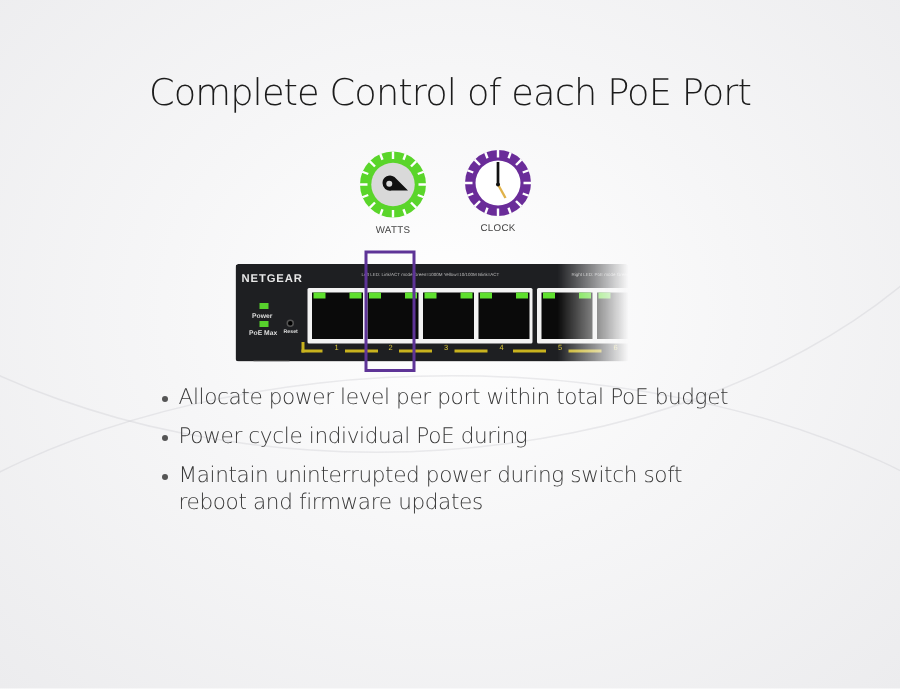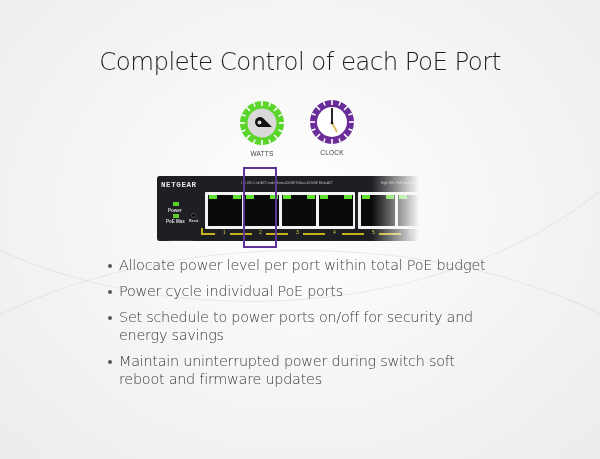--- a/index.html
+++ b/index.html
@@ -19,21 +19,21 @@
     position:absolute; font-size:6.5px; color:#444; text-align:center; width:50px; letter-spacing:0.2px;
     font-family:"Liberation Sans", sans-serif;
   }
   .switch {
     position:absolute; left:157px; top:176px; width:262px; height:65px;
     background:#1e1f22; border-radius:2px;
     -webkit-mask-image: linear-gradient(to right, #000 82%, rgba(0,0,0,0) 100%);
     mask-image: linear-gradient(to right, #000 82%, rgba(0,0,0,0) 100%);
     box-shadow: 0 2px 3px rgba(0,0,0,0.25);
   }
-  .brand { position:absolute; left:4px; top:5px; color:#e8e8e8; font-size:7.5px; font-weight:bold; letter-spacing:0.6px; font-family:Liberation Mono, monospace; }
+  .brand { position:absolute; left:4px; top:5px; color:#e8e8e8; font-size:7.5px; font-weight:bold; letter-spacing:0.6px; font-family:Liberation Sans, sans-serif; }
   .led { position:absolute; width:6px; height:4px; background:#57d12c; }
   .led-label { position:absolute; color:#ddd; font-size:4.5px; font-weight:bold; font-family:"Liberation Sans", sans-serif; }
   .reset-hole { position:absolute; width:3px; height:3px; border-radius:50%; background:#000; border:1px solid #555; }
   .port-group { position:absolute; top:16px; height:37px; background:#f3f3f3; border-radius:1px; }
   .port { position:absolute; top:3px; width:34px; height:31px; background:#0a0a0a; }
   .port-led { position:absolute; top:0px; width:8px; height:4px; background:#5fe02e; }
   .port-label { position:absolute; top:4px; font-size:3px; color:#bbb; white-space:nowrap; font-family:"Liberation Sans", sans-serif; }
   .num-line { position:absolute; top:57px; height:2px; background:#c8b21e; }
   .port-num { position:absolute; top:53px; font-size:5px; color:#d9c63a; font-family:"Liberation Sans", sans-serif; }
   .foot { position:absolute; left:12px; top:64px; width:24px; height:2px; background:#3a3a3a; }
@@ -172,16 +172,15 @@
   <div class="num-line" style="left:222px;width:22px;"></div>
   <div class="port-num" style="left:252px;">6</div>
 
   <div class="foot"></div>
 </div>
 
 <div class="highlight"></div>
 
 <ul class="bullets">
   <li>Allocate power level per port within total PoE budget</li>
-  <li>Power cycle individual PoE ports</li>
-  <li style="width:372px;">Set schedule to power ports on/off for security and energy savings</li>
+  <li>Power cycle individual PoE during</li>
   <li style="width:380px;">Maintain uninterrupted power during switch soft reboot and firmware updates</li>
 </ul>
 
 </body></html>

